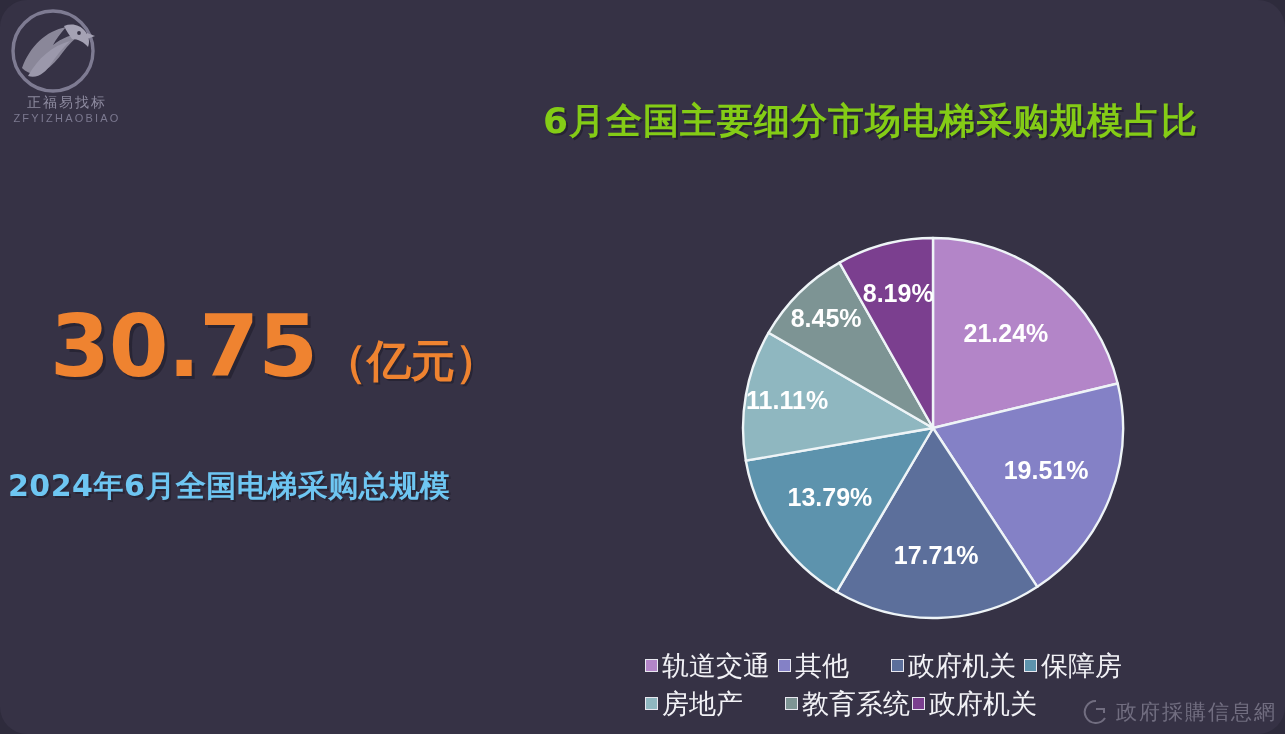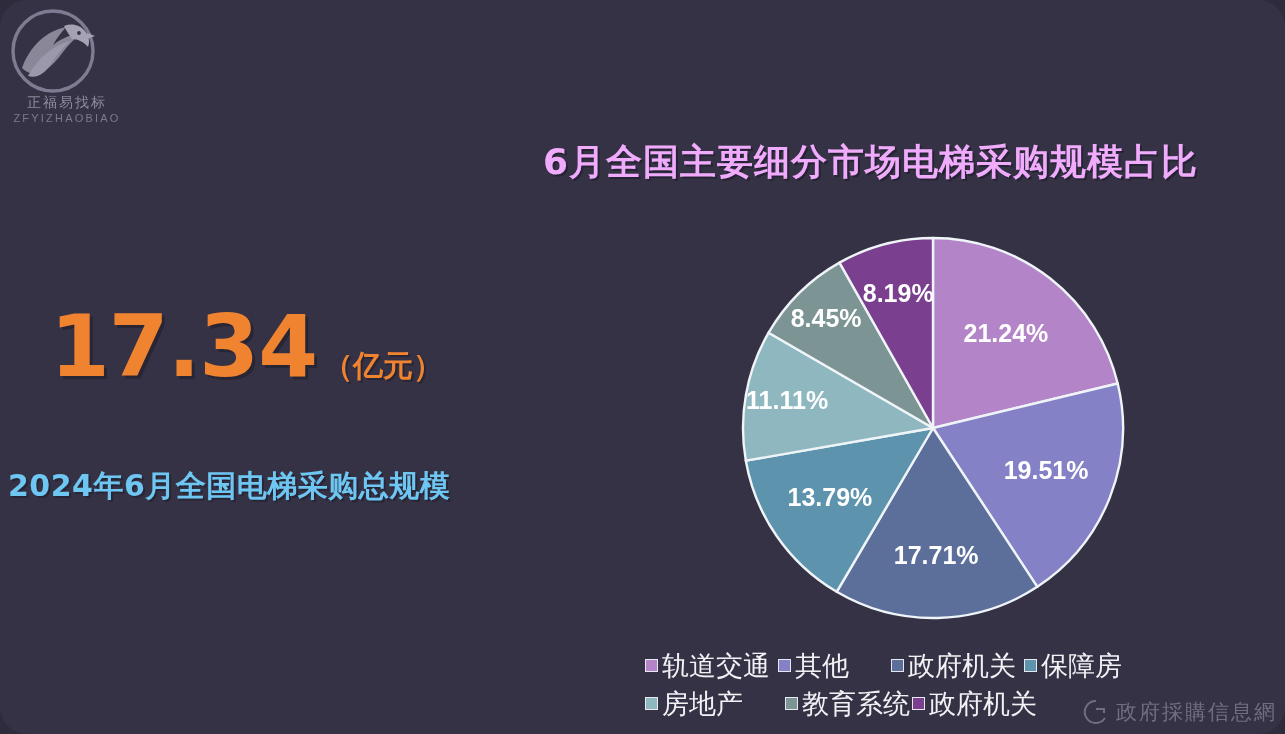--- a/index.html
+++ b/index.html
@@ -56,46 +56,45 @@
     font-family: "Liberation Sans", sans-serif;
   }
 
   
   #chart-title {
     position: absolute;
     left: 543px;
     top: 97px;
     font-size: 36px;
     font-weight: bold;
-    color: #f0abfc;
+    color: #84cc16;
     letter-spacing: 1px;
     white-space: nowrap;
     font-family: "DejaVu Sans", sans-serif;
     text-shadow: 2px 2px 0 rgba(20,18,30,0.45);
-    margin-top: 41px;
   }
 
   
   #kpi-block {
     position: absolute;
     left: 50px;
     top: 296px;
     white-space: nowrap;
   }
   #kpi-value {
     font-size: 86px;
     font-weight: bold;
     color: #ef8330;
     letter-spacing: -1px;
     font-family: "DejaVu Sans", sans-serif;
     text-shadow: 3px 3px 0 rgba(20,18,30,0.40);
     vertical-align: baseline;
   }
   #kpi-unit {
-    font-size: 30px;
+    font-size: 44px;
     font-weight: bold;
     color: #ef8330;
     font-family: "DejaVu Sans", sans-serif;
     text-shadow: 2px 2px 0 rgba(20,18,30,0.40);
     margin-left: 6px;
     vertical-align: baseline;
   }
   #kpi-caption {
     position: absolute;
     left: 8px;
@@ -197,21 +196,21 @@
       <circle cx="71" cy="27" r="1.9" fill="#363245"></circle>
       <path d="M79 27 L87 30 L79 33 Z" fill="#a5a2b4"></path>
     </svg>
     <div class="logo-cn">正福易找标</div>
     <div class="logo-en">ZFYIZHAOBIAO</div>
   </div>
 
   <div id="chart-title">6月全国主要细分市场电梯采购规模占比</div>
 
   <div id="kpi-block">
-    <span id="kpi-value">17.34</span><span id="kpi-unit">（亿元）</span>
+    <span id="kpi-value">30.75</span><span id="kpi-unit">（亿元）</span>
   </div>
   <div id="kpi-caption">2024年6月全国电梯采购总规模</div>
 
   <div id="pie-chart">
     <svg viewBox="0 0 390 390" width="390" height="390">
       <g id="pie-slices">
           <path d="M 195 195 L 195.00 5.00 A 190 190 0 0 1 379.72 150.53 Z" fill="#b385c8" stroke="#eef4f7" stroke-width="2.4" stroke-linejoin="round"></path>
           <path d="M 195 195 L 379.72 150.53 A 190 190 0 0 1 299.31 353.80 Z" fill="#8481c6" stroke="#eef4f7" stroke-width="2.4" stroke-linejoin="round"></path>
           <path d="M 195 195 L 299.31 353.80 A 190 190 0 0 1 98.69 358.78 Z" fill="#5c6f9b" stroke="#eef4f7" stroke-width="2.4" stroke-linejoin="round"></path>
           <path d="M 195 195 L 98.69 358.78 A 190 190 0 0 1 7.83 227.67 Z" fill="#5d93ad" stroke="#eef4f7" stroke-width="2.4" stroke-linejoin="round"></path>

